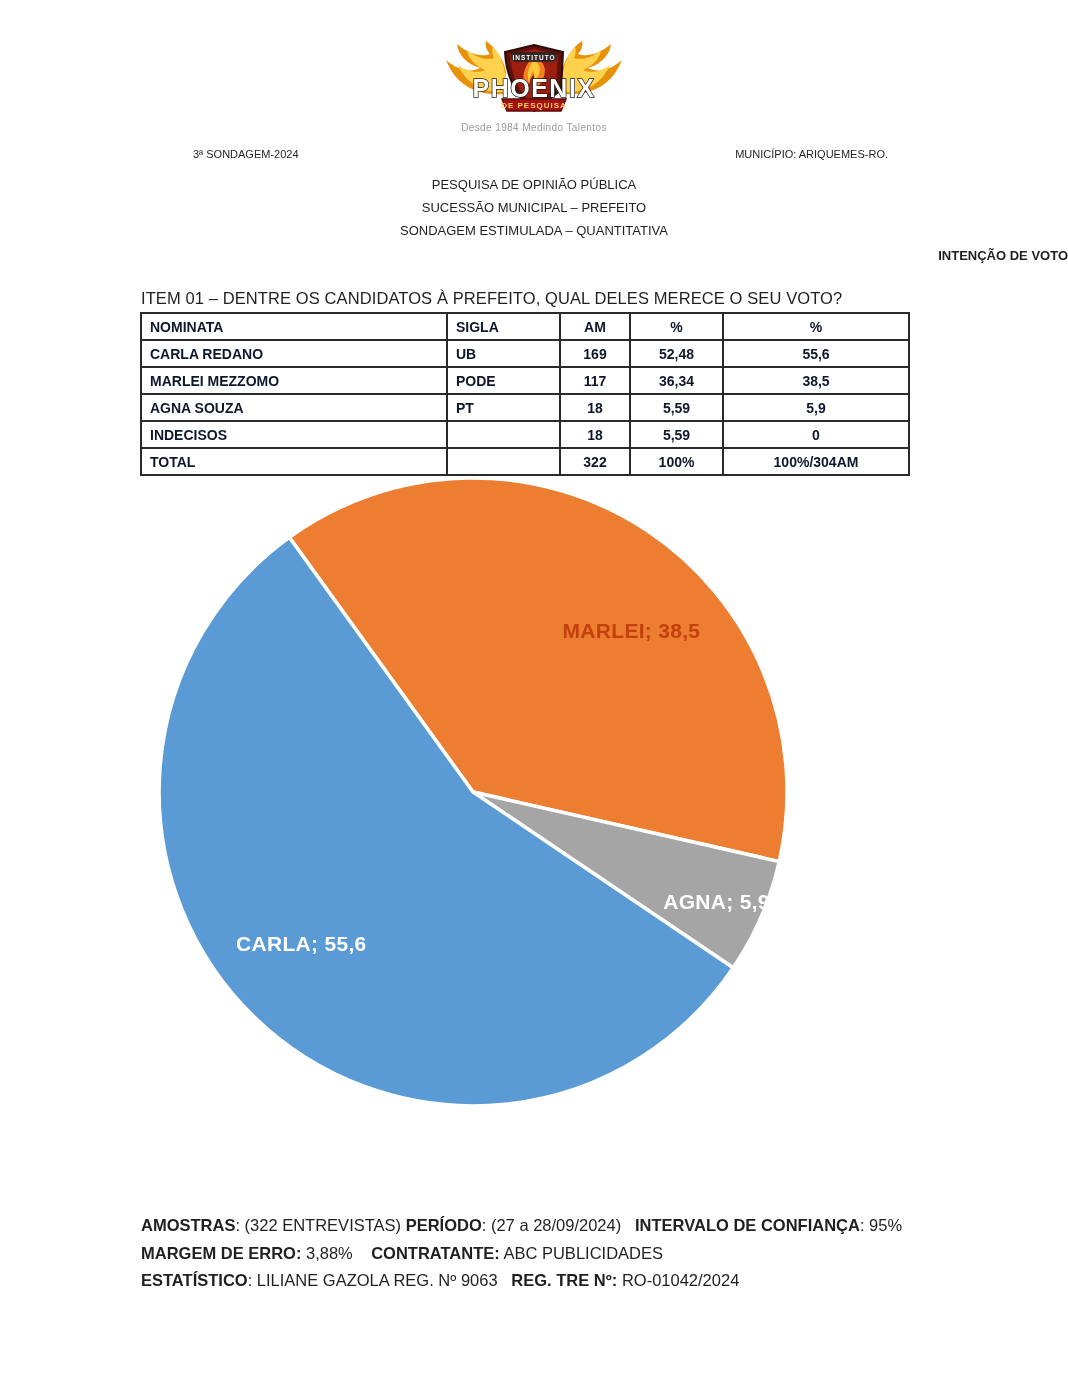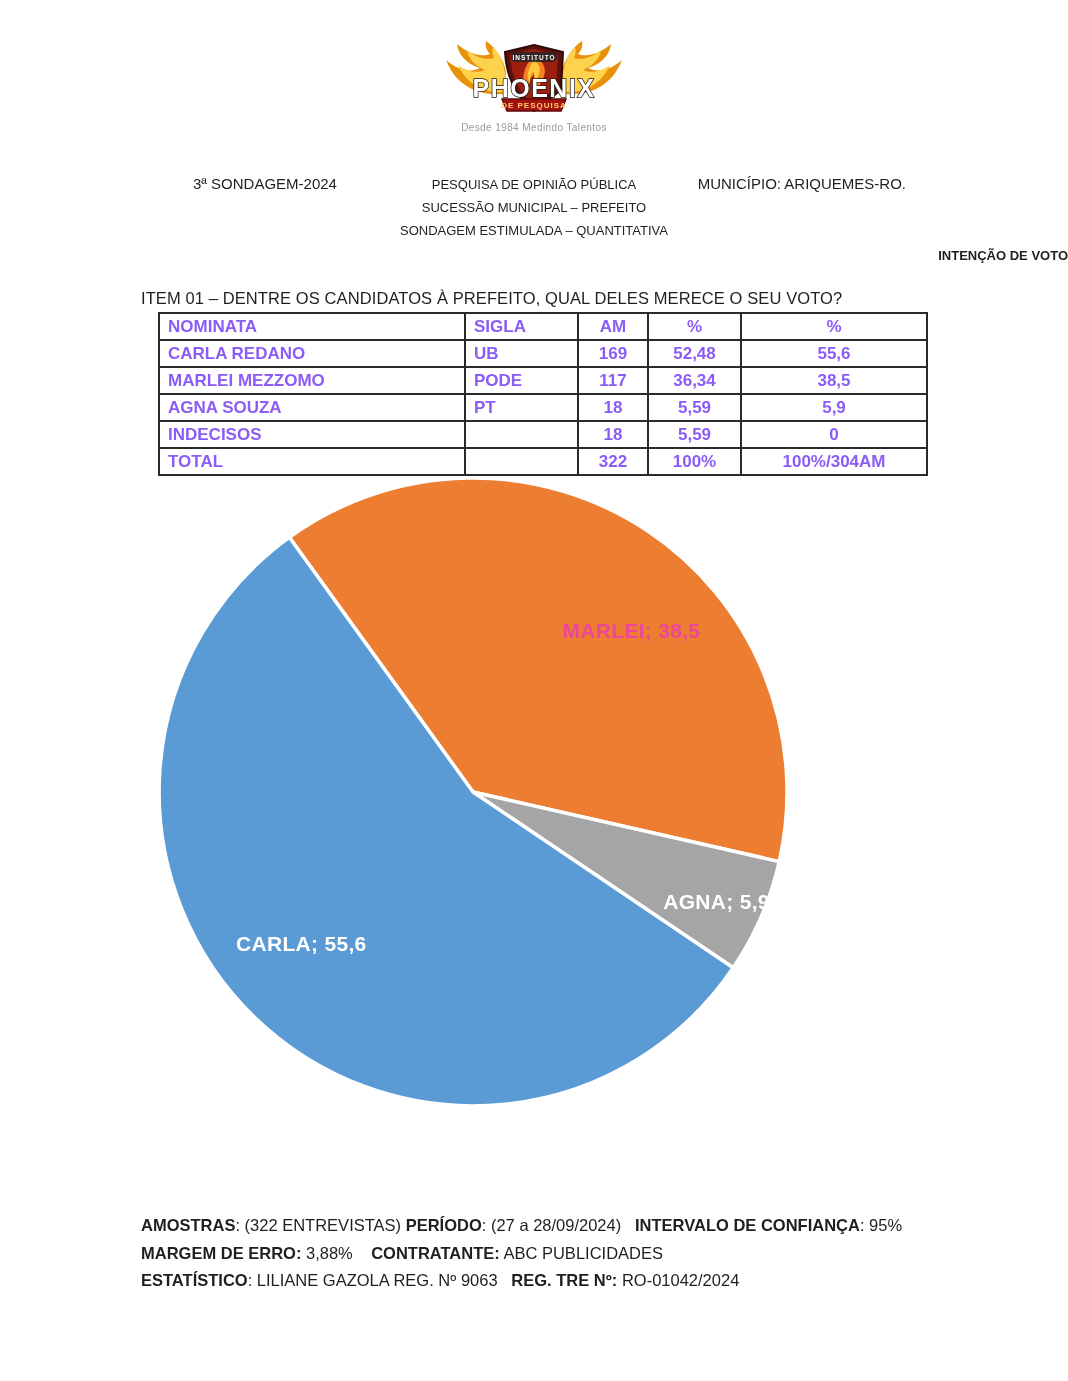--- a/index.html
+++ b/index.html
@@ -6,31 +6,31 @@
   .page{
     position:relative;width:1068px;height:1381px;background:#ffffff;
     font-family:"Liberation Sans",sans-serif;color:#1f1f1f;overflow:hidden;
   }
   
   .logo-wrap{position:absolute;top:40px;left:0;width:100%;text-align:center;}
   .logo-wrap svg{display:inline-block;}
   .logo-tagline{font-size:10px;color:#9a9a9a;margin-top:-2px;letter-spacing:.4px;}
   
   .top-row{
-    position:absolute;top:148px;left:193px;right:162px;
-    display:flex;justify-content:space-between;font-size:15px;margin-top:27px;
+    position:absolute;top:148px;left:193px;right:180px;
+    display:flex;justify-content:space-between;font-size:11px;
   }
   .center-lines{position:absolute;top:173px;left:0;width:100%;text-align:center;font-size:13px;line-height:23px;}
   .center-lines .title{font-weight:bold;margin-top:2px;text-align:right;}
   
   .item-q{position:absolute;top:289px;left:141px;font-size:16.5px;letter-spacing:.1px;}
   table.results{
-    position:absolute;top:312px;left:158px;width:768px;
+    position:absolute;top:312px;left:140px;width:768px;
     border-collapse:collapse;table-layout:fixed;
-    font-size:17px;font-weight:bold;color:#8b5cf6;
+    font-size:14px;font-weight:bold;color:#0f172a;
   }
   table.results th,table.results td{
     border:2px solid #2a2a2a;height:25px;padding:0 8px;
     text-align:center;white-space:nowrap;overflow:hidden;
   }
   table.results th:nth-child(-n+2),table.results td:nth-child(-n+2){text-align:left;}
   
   .chart-box{position:absolute;top:474px;left:155px;width:636px;height:636px;}
   .pie-label{
     position:absolute;transform:translate(-50%,-50%);
@@ -147,21 +147,21 @@
         </tr>
       </tbody>
   </table>
 
   <div class="chart-box">
     <svg width="636" height="636" viewBox="0 0 636 636">
         <path d="M 318 318 L 134.3 63.3 A 314 314 0 0 1 624.2 387.6 Z" fill="#ED7D31" stroke="#FFFFFF" stroke-width="3.5" stroke-linejoin="round"></path>
         <path d="M 318 318 L 624.2 387.6 A 314 314 0 0 1 578.2 493.8 Z" fill="#A5A5A5" stroke="#FFFFFF" stroke-width="3.5" stroke-linejoin="round"></path>
         <path d="M 318 318 L 578.2 493.8 A 314 314 0 1 1 134.3 63.3 Z" fill="#5B9BD5" stroke="#FFFFFF" stroke-width="3.5" stroke-linejoin="round"></path>
       </svg>
-  <div class="pie-label" style="left: 476.462px; top: 156.748px; color: #ec4899;">MARLEI; 38,5</div><div class="pie-label" style="left: 561.472px; top: 428px; color: rgb(255, 255, 255);">AGNA; 5,9</div><div class="pie-label" style="left: 146.324px; top: 469.886px; color: rgb(255, 255, 255);">CARLA; 55,6</div></div>
+  <div class="pie-label" style="left: 476.462px; top: 156.748px; color: #c2410c;">MARLEI; 38,5</div><div class="pie-label" style="left: 561.472px; top: 428px; color: rgb(255, 255, 255);">AGNA; 5,9</div><div class="pie-label" style="left: 146.324px; top: 469.886px; color: rgb(255, 255, 255);">CARLA; 55,6</div></div>
 
   <div class="footer">
       <div class="footer-line"><span class="b">AMOSTRAS</span><span>: (322 ENTREVISTAS) </span><span class="b">PERÍODO</span><span>: (27 a 28/09/2024)   </span><span class="b">INTERVALO DE CONFIANÇA</span><span>: 95%</span></div>
       <div class="footer-line"><span class="b">MARGEM DE ERRO:</span><span> 3,88%    </span><span class="b">CONTRATANTE:</span><span> ABC PUBLICIDADES</span></div>
       <div class="footer-line"><span class="b">ESTATÍSTICO</span><span>: LILIANE GAZOLA REG. Nº 9063   </span><span class="b">REG. TRE Nº:</span><span> RO-01042/2024</span></div>
     </div>
 
 </div>
 
 </body></html>

